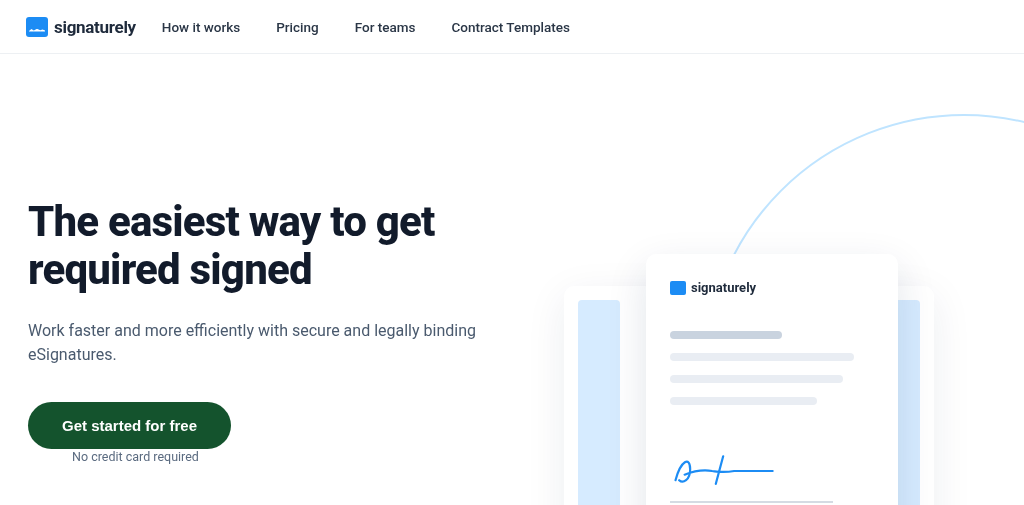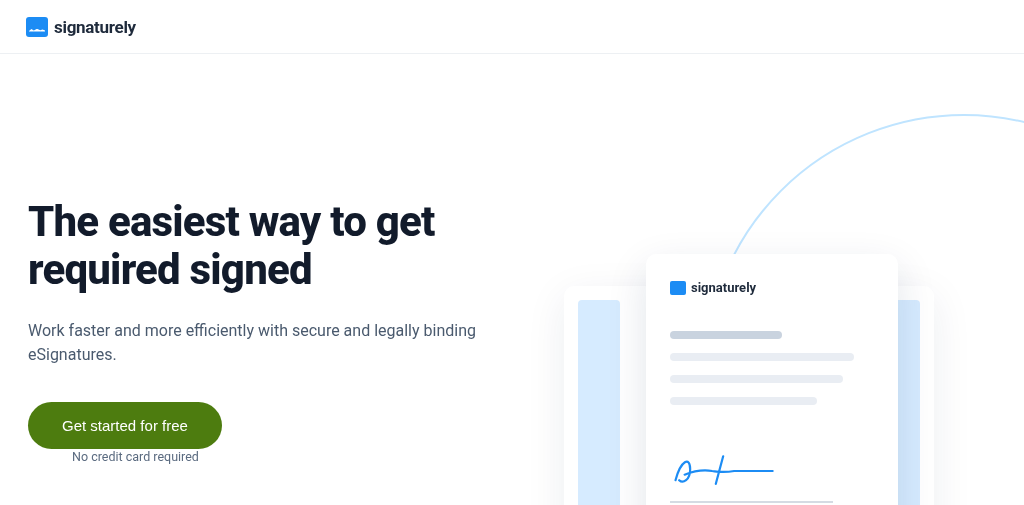--- a/index.html
+++ b/index.html
@@ -104,23 +104,23 @@
       margin-top: 24px;
       font-size: 16px;
       color: #4a5a6e;
       line-height: 1.55;
       max-width: 460px;
     }
     .hero-cta {
       margin-top: 34px;
     }
     .hero-btn {
-      background: #4d7c0f;
+      background: #14532d;
       color: #fff;
-      font-weight: 400;
+      font-weight: 700;
       font-size: 15px;
       padding: 15px 34px;
       border-radius: 30px;
       cursor: pointer;
       border: none;
       display: inline-block;
     }
     .hero-note {
       margin-left: 44px;
       font-size: 12.5px;
@@ -205,20 +205,26 @@
       width: 80%;
     }
   </style>
 </head>
 <body>
 
 <nav class="nav">
   <div class="logo-wrap">
     <div class="logo-icon"></div>
     <span class="logo-text">signaturely</span>
+  </div>
+  <div class="nav-links">
+    <span class="nav-link">How it works</span>
+    <span class="nav-link">Pricing</span>
+    <span class="nav-link">For teams</span>
+    <span class="nav-link">Contract Templates</span>
   </div>
 </nav>
 
 <section class="hero">
   <div class="arc"></div>
 
   <h1 class="hero-title">
     <span>The easiest way to get</span><br>
     <span>required signed</span>
   </h1>

